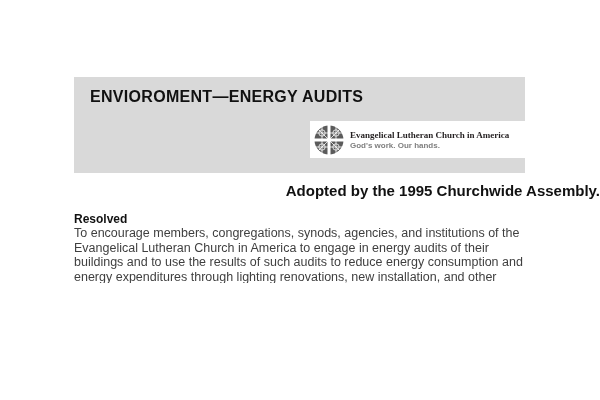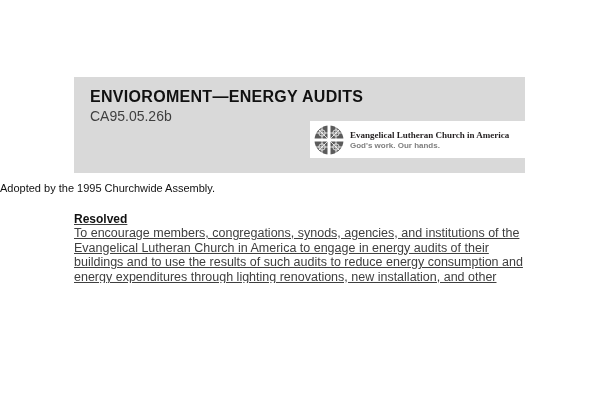--- a/index.html
+++ b/index.html
@@ -48,46 +48,45 @@
     line-height: 12px; white-space: nowrap; font-family: Liberation Serif, serif;
   }
   .org-tagline {
     font-size: 8px;
     color: var(--tagline-text, #7f7f7f);
     line-height: 10px; white-space: nowrap; font-weight: bold;
   }
   .adopted {
     position: absolute;
     left: 0; top: 182px; width: 600px;
-    text-align: left;
-    font-size: 11px; font-weight: normal;
+    text-align: right;
+    font-size: 15px; font-weight: bold;
     color: var(--title-text, #111111);
   }
   .resolution {
     position: absolute;
     left: 74px; top: 212px; width: 460px;
     color: var(--muted-text, #3f3f3f);
-    font-size: 12.5px; line-height: 14.5px; text-decoration: underline;
+    font-size: 12.5px; line-height: 14.5px;
   }
   .resolved-label {
     font-weight: bold; font-size: 12px;
     color: var(--title-text, #111111);
     line-height: 14px;
   }
   .paragraph { }
 </style>
 </head>
 <body>
 
 <div class="page">
 
   <header class="banner">
     <div class="banner-text">
       <h1 class="doc-title">ENVIOROMENT—ENERGY AUDITS</h1>
-      <div class="doc-code">CA95.05.26b</div>
     </div>
 
     <div class="logo-box">
       <span class="emblem">
         <svg width="30" height="30" viewBox="0 0 30 30" aria-hidden="true">
           <circle cx="15" cy="15" r="14.5" fill="#5b5b5b"></circle>
           <g stroke="#ffffff" stroke-width="0.8" fill="none">
             <line x1="1" y1="8" x2="29" y2="8"></line>
             <line x1="1" y1="22" x2="29" y2="22"></line>
             <line x1="8" y1="1" x2="8" y2="29"></line>

